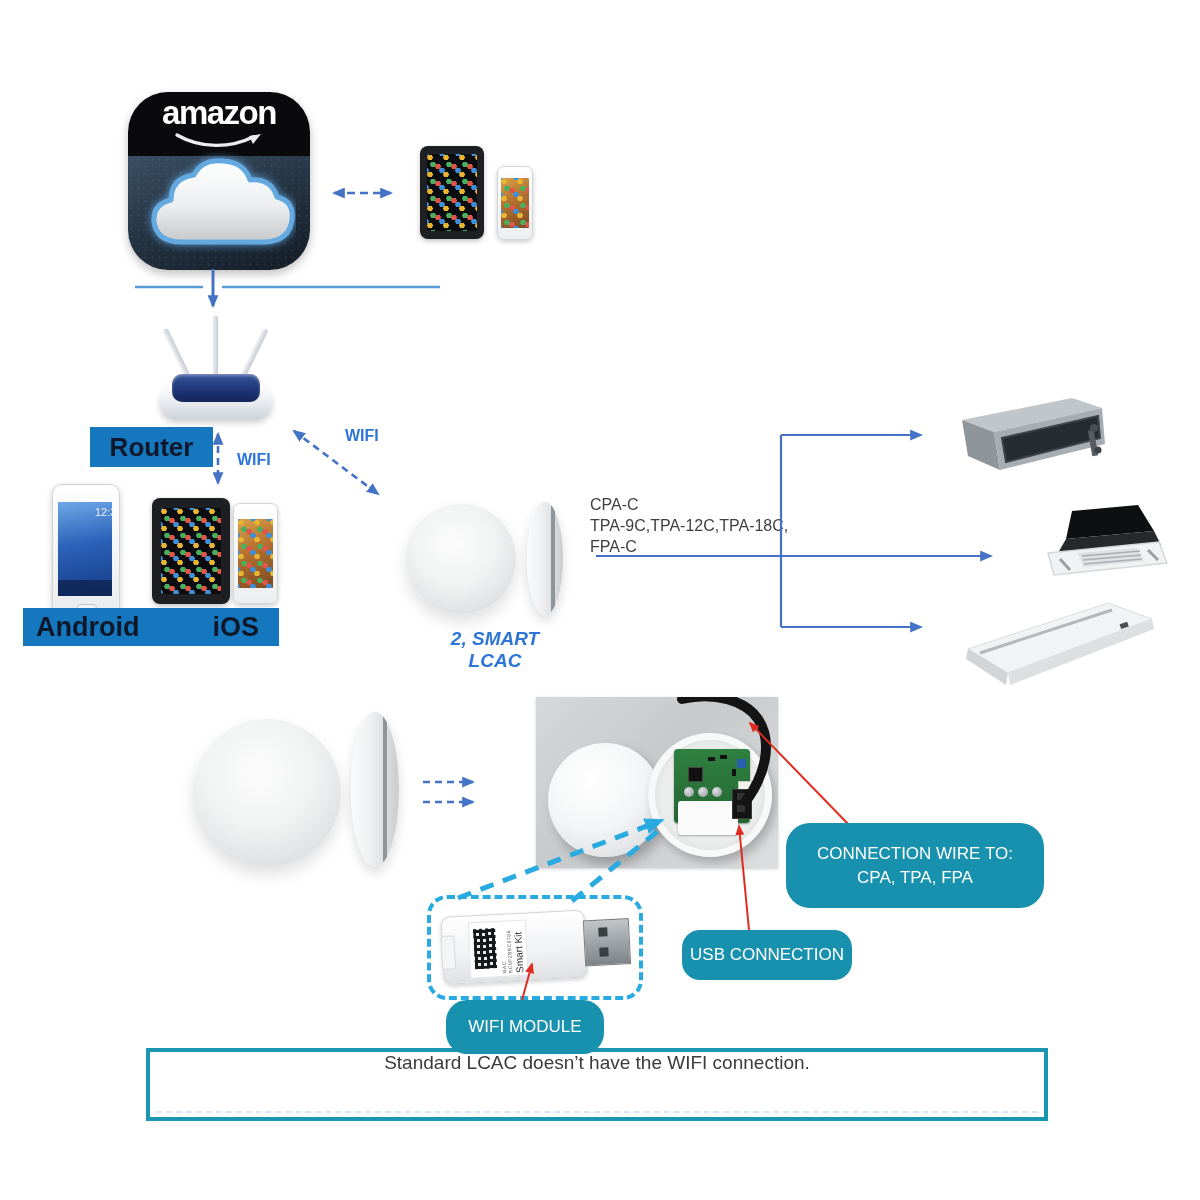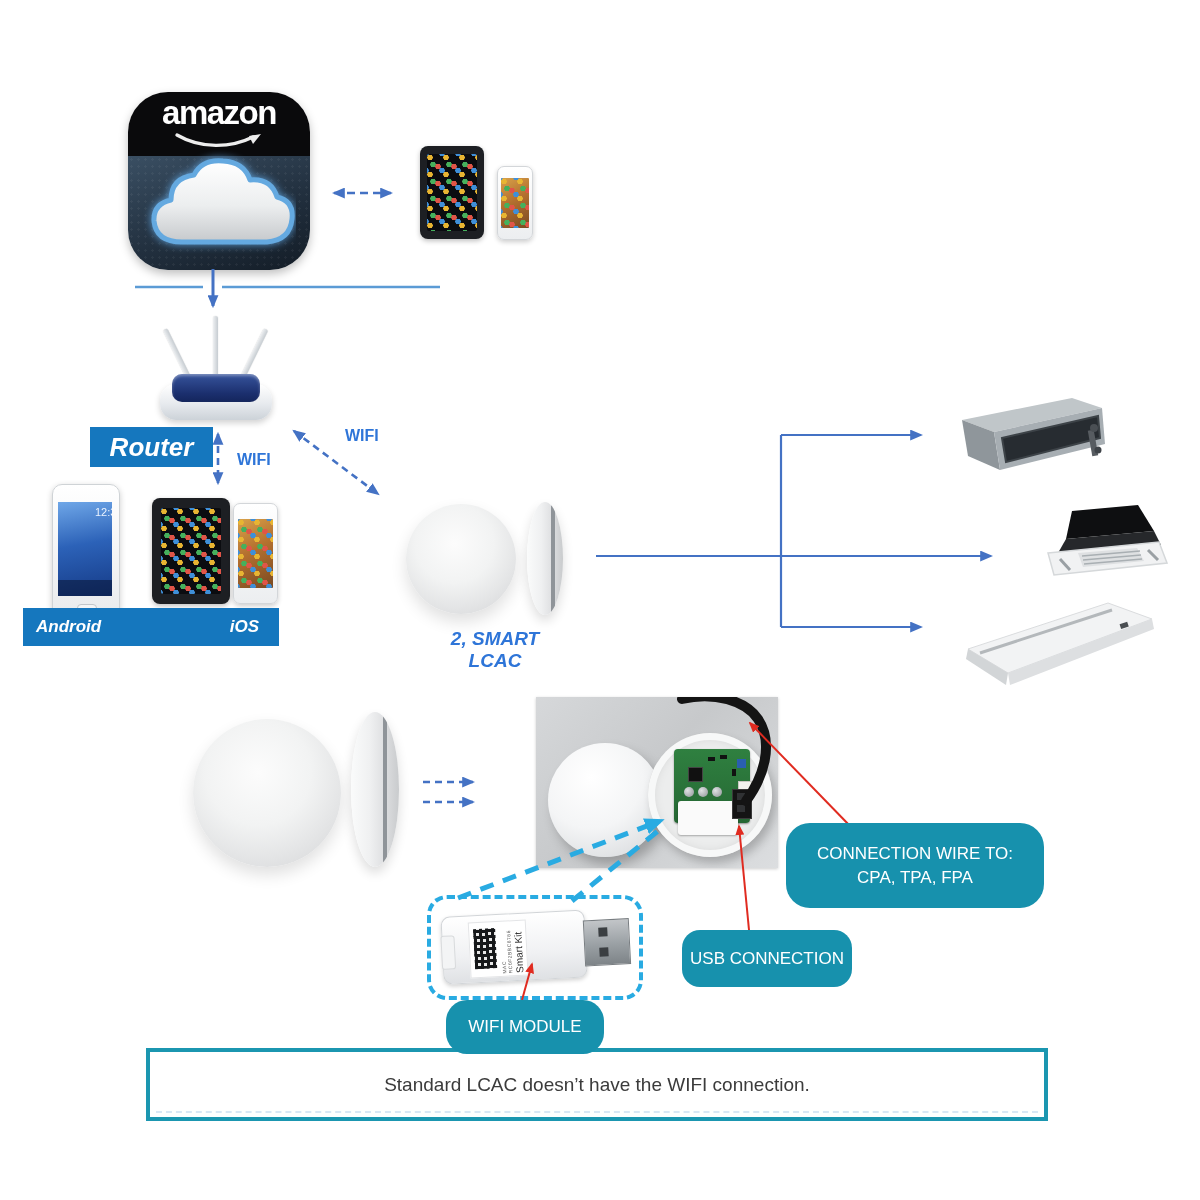--- a/index.html
+++ b/index.html
@@ -55,23 +55,23 @@
     background:linear-gradient(90deg,#eef0f2,#c6ccd1);box-shadow:0 0 1px rgba(0,0,0,.25);}
   .ant-l{left:16px;top:10px;transform:rotate(-26deg);}
   .ant-m{left:53px;top:0px;}
   .ant-r{left:90px;top:10px;transform:rotate(26deg);}
   .router-base{position:absolute;left:0;top:68px;width:112px;height:36px;border-radius:16px;
     background:linear-gradient(#ffffff 0%,#e7eaee 55%,#ccd2d8 100%);box-shadow:0 3px 6px rgba(0,0,0,.18);}
   .router-top{position:absolute;left:12px;top:58px;width:88px;height:28px;border-radius:10px;
     background:linear-gradient(#37549c 0%,#1b2f6e 70%,#14255c 100%);box-shadow:inset 0 2px 3px rgba(255,255,255,.35);}
 
   
-  .blue-banner{background:#1577BE;color:#ffffff;font-weight:700;display:flex;align-items:center;z-index:6;font-style:italic;}
+  .blue-banner{background:#1577BE;color:#0f172a;font-weight:700;display:flex;align-items:center;z-index:6;}
   .router-label{left:90px;top:427px;width:123px;height:40px;font-size:26px;justify-content:center;}
-  .os-banner{left:23px;top:608px;width:256px;height:38px;font-size:17px;justify-content:space-between;
+  .os-banner{left:23px;top:608px;width:256px;height:38px;font-size:27px;justify-content:space-between;
     padding:0 20px 0 13px;box-sizing:border-box;gap:36px;}
 
   .wifi-text{color:#2E75D8;font-weight:700;font-size:16px;z-index:6;}
 
   
   .sp-circle{border-radius:50%;
     background:radial-gradient(circle at 44% 36%,#fcfcfc 0%,#f2f3f3 42%,#e4e5e6 68%,#d2d3d5 100%);
     box-shadow:0 8px 16px rgba(0,0,0,.12);z-index:5;}
   .sp1{left:406px;top:504px;width:110px;height:110px;}
   .sp2{left:193px;top:719px;width:148px;height:148px;}
@@ -134,32 +134,32 @@
   .stick-metal{position:absolute;left:148px;top:21px;width:44px;height:44px;
     background:linear-gradient(#c2c5c8 0%,#9aa0a4 55%,#7e8488 100%);border:1px solid #787d81;}
   .stick-metal i{position:absolute;left:14px;width:9px;height:9px;background:#3b3f42;display:block;}
   .stick-metal .m1{top:7px;} .stick-metal .m2{top:27px;}
 
   
   .callout{background:#1791AD;color:#fff;display:flex;align-items:center;justify-content:center;
     text-align:center;z-index:12;}
   .co-wire{left:786px;top:823px;width:258px;height:85px;border-radius:24px;flex-direction:column;
     font-size:17px;line-height:24px;}
-  .co-usb{left:682px;top:930px;width:170px;height:57px;border-radius:18px;font-size:17px;}
+  .co-usb{left:682px;top:930px;width:170px;height:50px;border-radius:18px;font-size:17px;}
   .co-wifi{left:446px;top:1000px;width:158px;height:54px;border-radius:21px;font-size:17px;}
 
   
   .ac{z-index:5;}
   .ac-duct{left:952px;top:392px;width:155px;height:86px;}
   .ac-cassette{left:1040px;top:503px;width:128px;height:95px;}
   .ac-ceiling{left:960px;top:597px;width:198px;height:96px;}
 
   
   .note-box{left:146px;top:1048px;width:902px;height:73px;border:4px solid #1B96B0;background:#fff;
-    box-sizing:border-box;display:flex;flex-direction:column;justify-content:center;gap:6px;z-index:4;}
+    box-sizing:border-box;display:flex;flex-direction:row;justify-content:center;gap:6px;z-index:4;}
   .note-box div{text-align:center;color:#3b3b3b;font-size:19px;}
   .note-box:after{content:"";position:absolute;left:6px;right:6px;bottom:4px;
     border-bottom:2px dashed #d9e7f5;}
 
   svg.overlay{position:absolute;left:0;top:0;z-index:11;pointer-events:none;}
 </style>
 </head>
 <body>
 
 <div id="canvas">
@@ -229,20 +229,25 @@
     <span>Android</span>
     <span>iOS</span>
   </div>
 
   <div class="abs sp-circle sp1"></div>
   <div class="abs sp-side sps1">
       <div class="sp-spine"></div>
     </div>
   <div class="abs sp-caption">2, SMART LCAC</div>
 
+  <div class="abs models-text">
+    <div>CPA-C</div>
+    <div>TPA-9C,TPA-12C,TPA-18C,</div>
+    <div>FPA-C</div>
+  </div>
 
   <svg class="abs ac ac-duct" width="155" height="86" viewBox="0 0 155 86">
     <polygon points="10,28 120,6 150,16 42,40" fill="#c0c6c9"></polygon>
     <polygon points="10,28 42,40 48,78 16,64" fill="#8f969b"></polygon>
     <polygon points="42,40 150,16 153,52 48,78" fill="#a7aeb3"></polygon>
     <polygon points="50,46 146,24 148,46 54,70" fill="#272c31" stroke="#3d4348" stroke-width="2"></polygon>
     <rect x="138" y="38" width="6" height="26" fill="#575c61" transform="rotate(-10 141 51)"></rect>
     <circle cx="142" cy="36" r="4" fill="#4a4f54"></circle>
     <circle cx="146" cy="58" r="3.5" fill="#3e4348"></circle>
   </svg>

